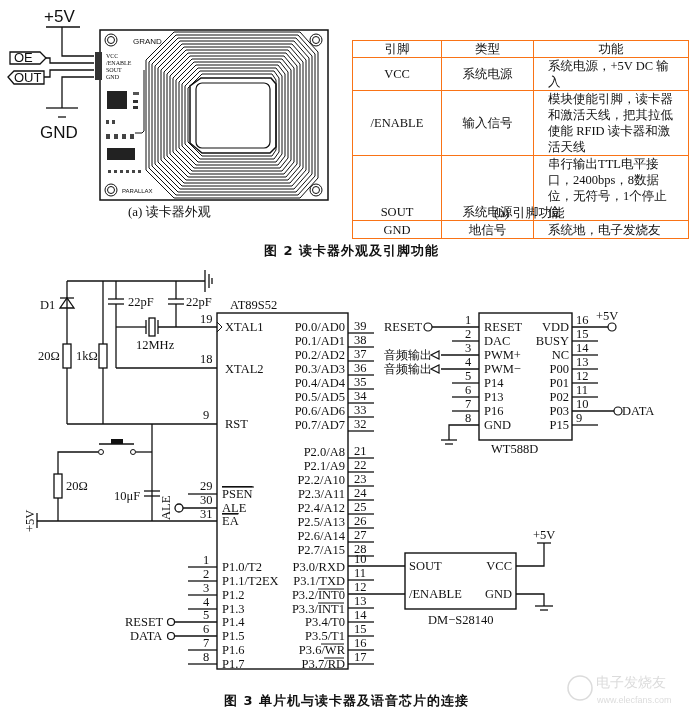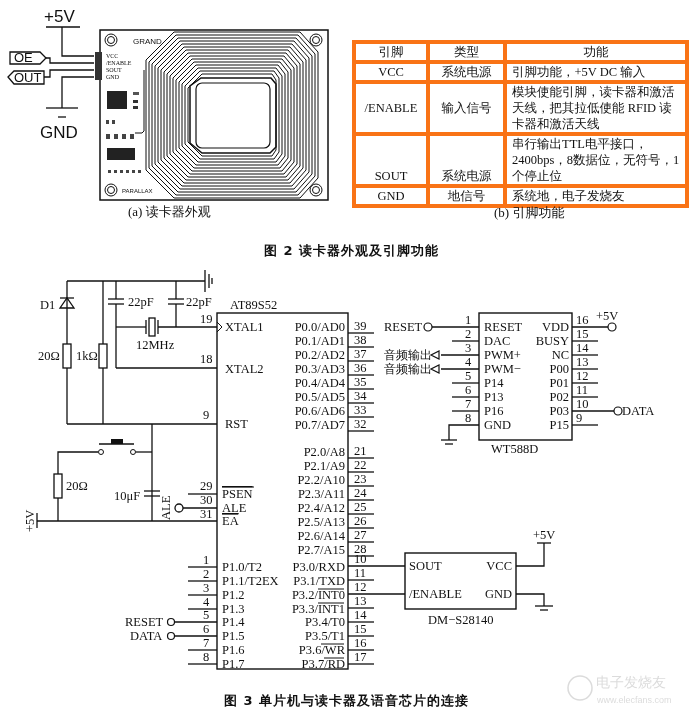--- a/index.html
+++ b/index.html
@@ -5,21 +5,21 @@
   html,body{margin:0;padding:0;background:#fff;}
   body{width:700px;height:718px;position:relative;overflow:hidden;font-family:"Liberation Serif","DejaVu Serif",serif;color:#111;}
   svg{position:absolute;left:0;top:0;}
   svg text{font-family:"Liberation Serif","DejaVu Serif",serif;fill:#111;}
   .sans{font-family:"Liberation Sans","DejaVu Sans",sans-serif !important;}
   .cap{font-family:"DejaVu Sans","Liberation Sans",sans-serif !important;font-weight:bold;}
   .w{stroke:#111;stroke-width:1.3;fill:none;}
   .wt{stroke:#111;stroke-width:1;fill:none;}
   .box{stroke:#111;stroke-width:1.4;fill:#fff;}
   table.pins{position:absolute;left:352px;top:40px;width:337px;border-collapse:collapse;font-size:12.5px;line-height:16px;}
-  table.pins td{border:4px solid #f97316;padding:0 5px;vertical-align:middle;margin-left:48px;}
+  table.pins td{border:1px solid #f97316;padding:0 14px;vertical-align:middle;margin-left:48px;}
   table.pins td.c{text-align:center;}
   .caption{position:absolute;font-size:13px;}
 </style>
 </head>
 <body>
 
 <svg width="700" height="718" viewBox="0 0 700 718">
 
   <g>
     <text x="44" y="22" font-size="17" class="sans">+5V</text>
@@ -410,21 +410,21 @@
 <table class="pins">
   <tbody>
       <tr style="height:17px">
     <td class="c" style="width:60px">引脚</td>
     <td class="c" style="width:63px">类型</td>
     <td class="c">功能</td>
   </tr>
   <tr style="height:18px">
     <td class="c">VCC</td>
     <td class="c">系统电源</td>
-    <td>引脚功能，+5V DC 输入</td>
+    <td>系统电源，+5V DC 输入</td>
   </tr>
   <tr style="height:50px">
     <td class="c">/ENABLE</td>
     <td class="c">输入信号</td>
     <td>模块使能引脚，读卡器和激活天线，把其拉低使能 RFID 读卡器和激活天线</td>
   </tr>
   <tr style="height:35px">
     <td class="c" style="vertical-align:bottom">SOUT</td>
     <td class="c" style="vertical-align:bottom">系统电源</td>
     <td>串行输出TTL电平接口，2400bps，8数据位，无符号，1个停止位</td>

